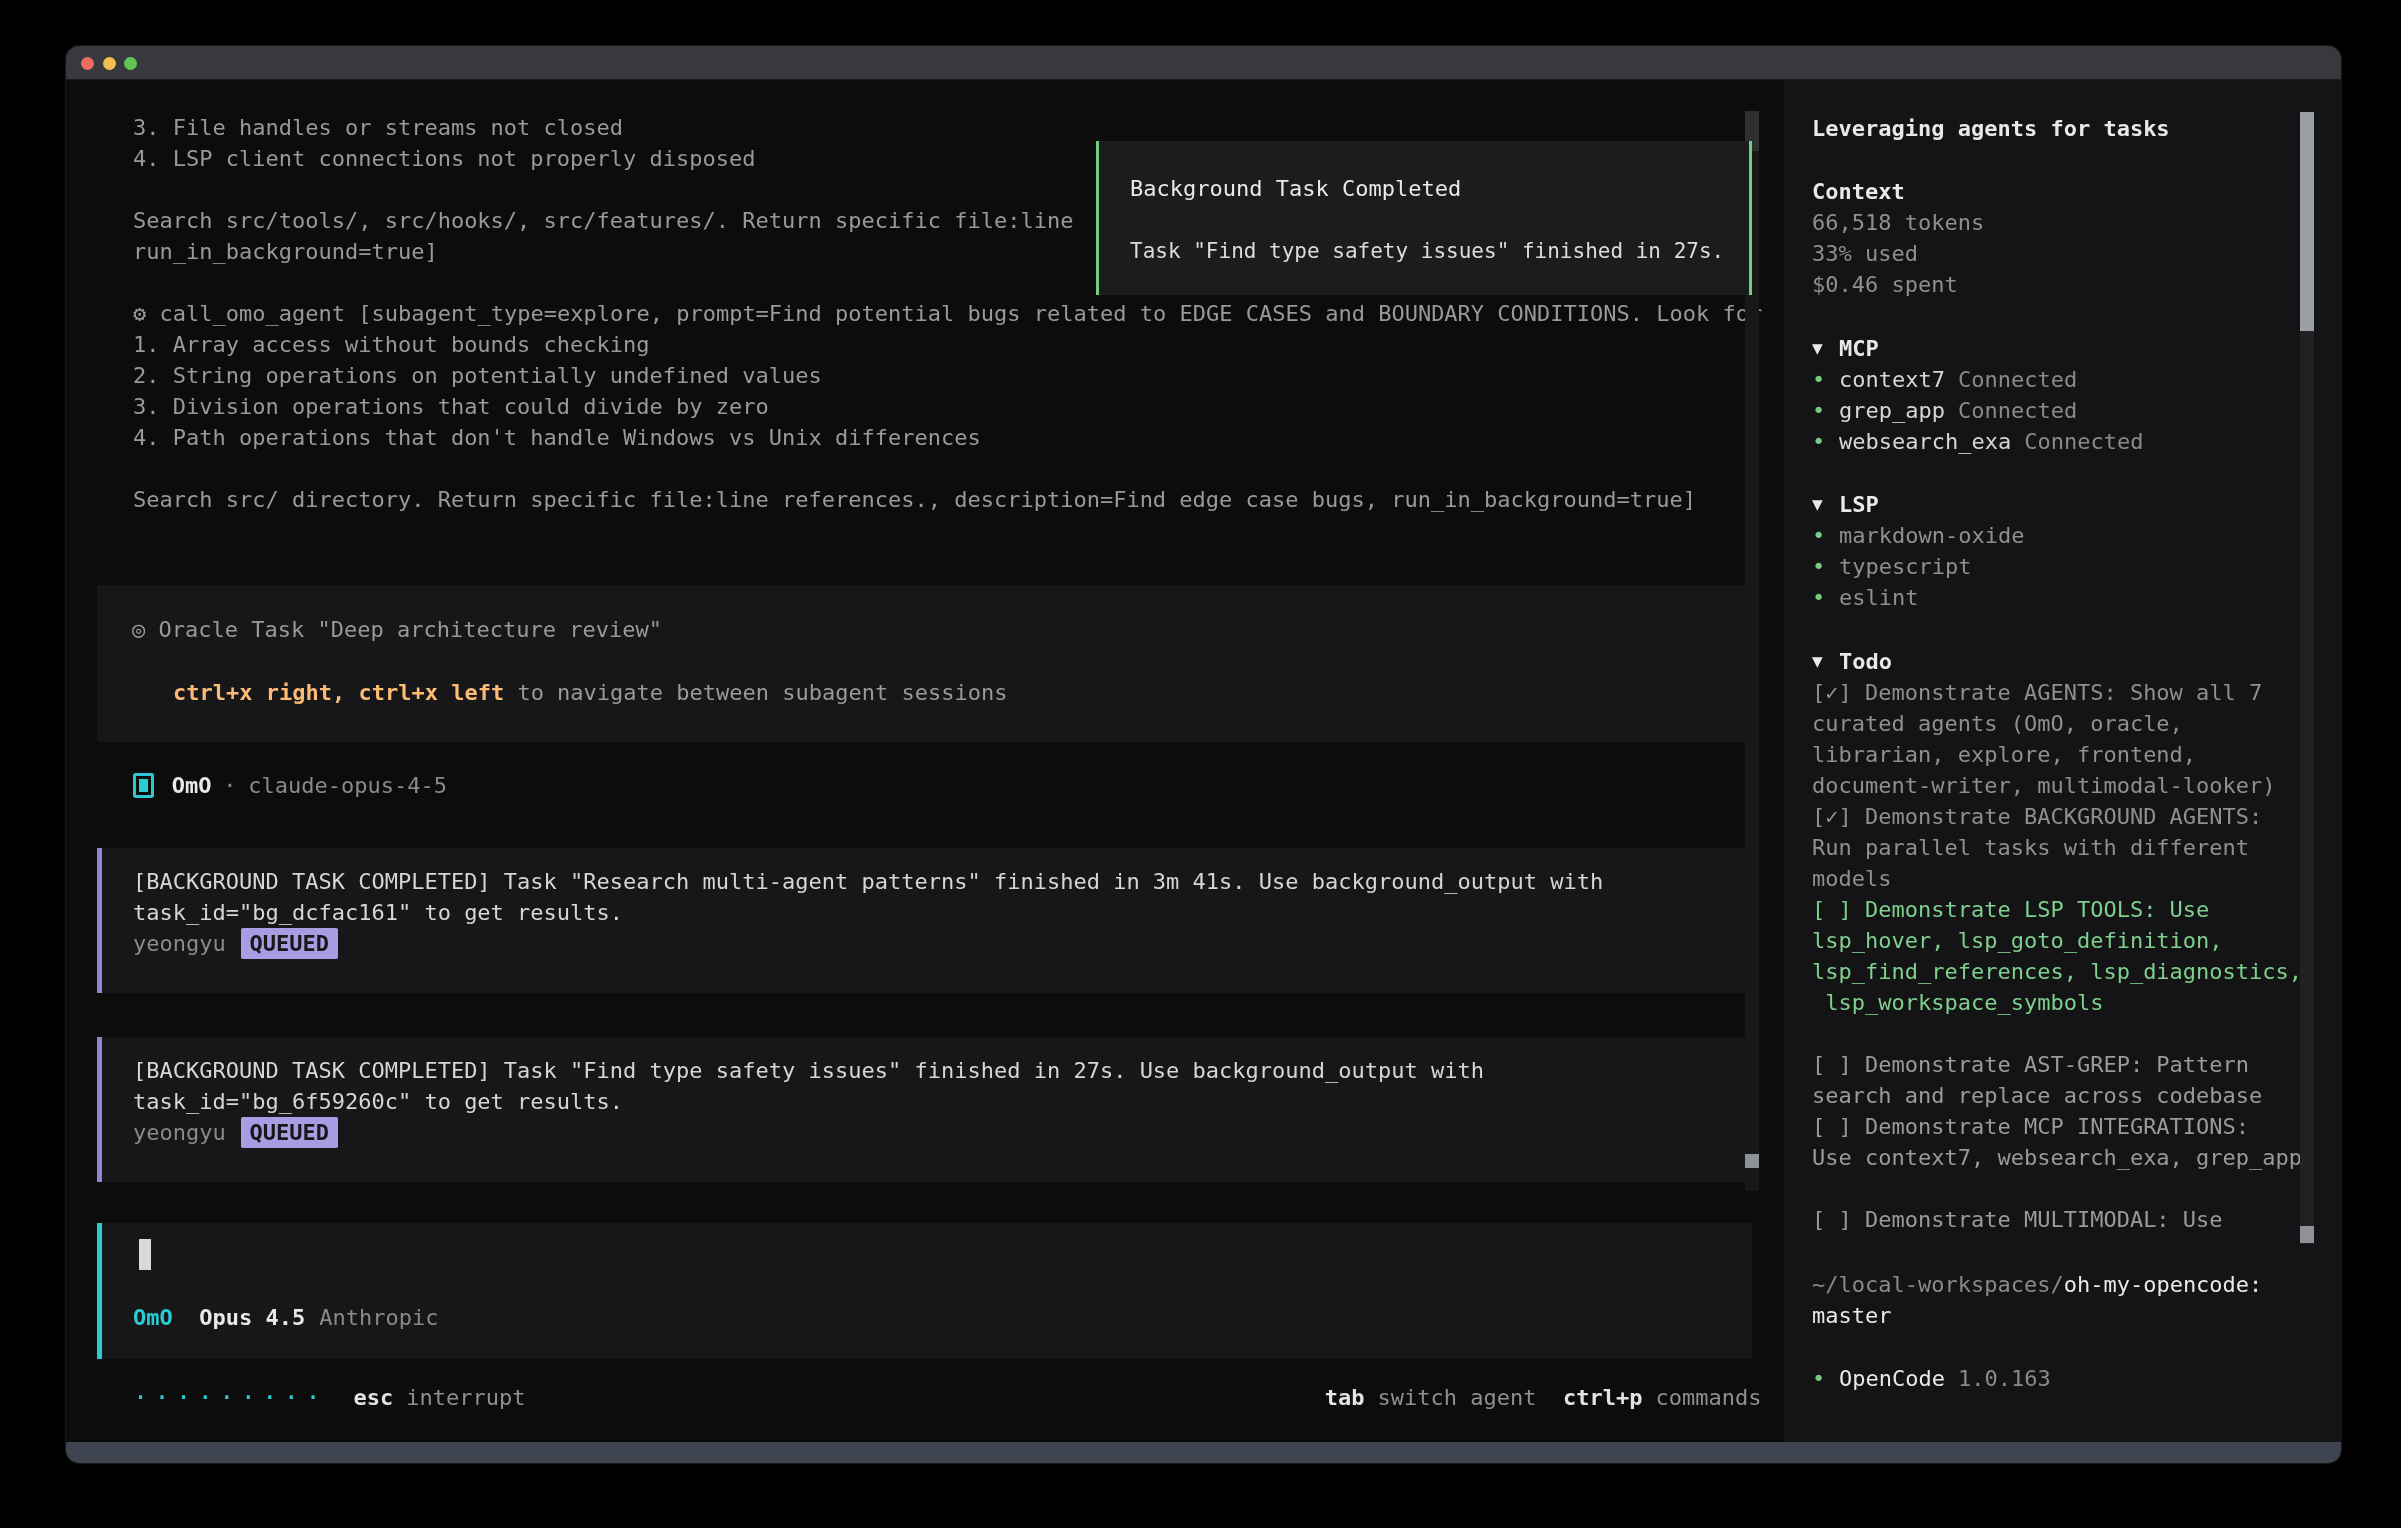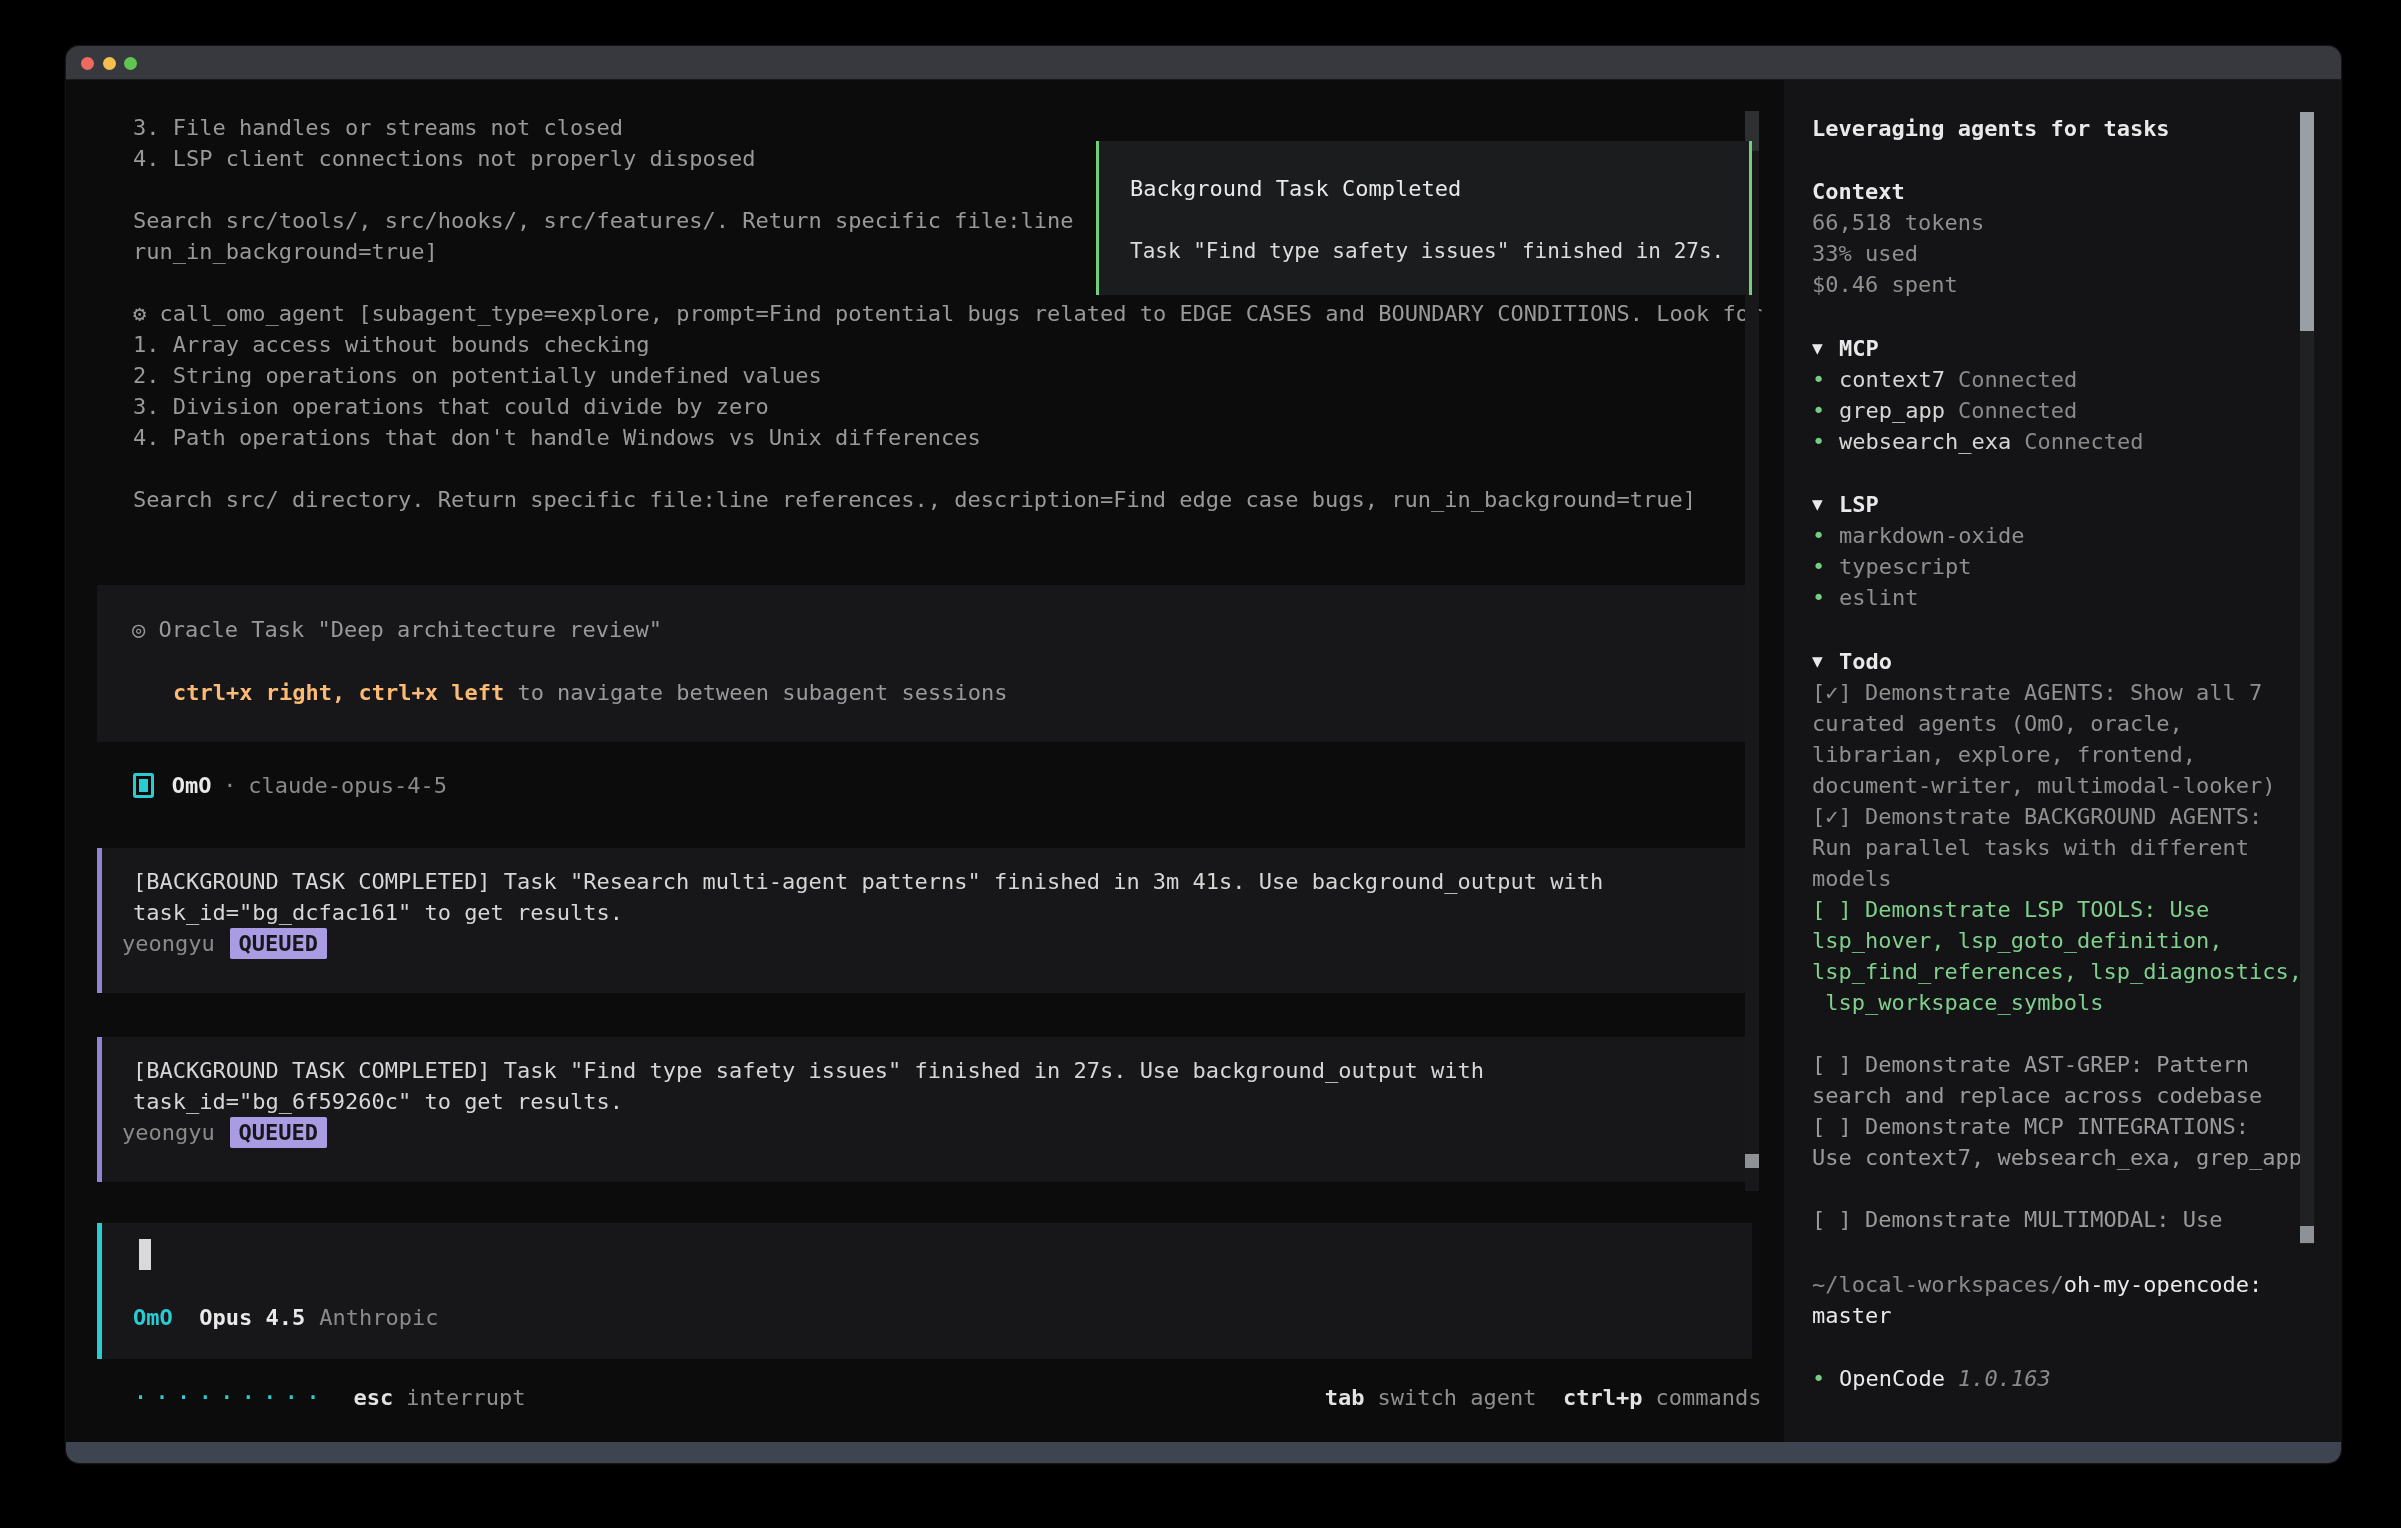--- a/index.html
+++ b/index.html
@@ -70,21 +70,21 @@
     display:inline-flex; align-items:center; justify-content:center; margin-right:17.7px;
   }
   .agent-check .inner { width:9.5px; height:13px; background:#2accd2; }
   .agent-label { color:#e9e9ea; font-weight:700; }
   .agent-sep { color:#8a8a8a; margin:0 11.8px; }
   .agent-model { color:#8a8a8a; }
   .task-box { height:145px; border-left:5.3px solid #9184d4; }
   .task-box-1 { top:768px;padding-left:17px; }
   .task-box-2 { top:957px; }
   .task-msg { position:absolute; left:31px; top:18.3px; width:1566px; color:#d6d6d6; }
-  .task-userrow { position:absolute; left:20px; top:80px; display:flex; align-items:center; }
+  .task-userrow { position:absolute; left:31px; top:80px; display:flex; align-items:center; }
   .task-user { color:#8a8a8a; margin-right:14.8px; }
   .queued-badge {
     background:#a99ce2; color:#17171a; font-weight:700;
     padding:0 8.9px; height:31px; display:inline-flex; align-items:center; border-radius:1.8px;
   }
   .input-box { top:1143px; height:136px; border-left:5.3px solid #2accd2; }
   .input-cursor { position:absolute; left:37px; top:16px; width:12.4px; height:31px; background:#d9d9d9; }
   .input-modelrow { position:absolute; left:31px; top:79px; display:flex; }
   .input-agent { color:#2accd2; font-weight:700; margin-right:26.6px; }
   .input-model { color:#e9e9ea; font-weight:700; margin-right:14px; }
@@ -130,21 +130,21 @@
   .todo-item.active { color:#7ed08c; }
   .todo-item.pending { color:#9a9a9a; }
   .todo-item.mt { margin-top:31px; }
   .sb-workspace { top:1189px; white-space:pre-wrap; }
   .ws-prefix { color:#8a8a8a; }
   .ws-repo { color:#e9e9ea; }
   .ws-branch { color:#e9e9ea; }
   .sb-version { top:1283px; display:flex; }
   .ver-a { color:#e9e9ea; }
   .ver-b { color:#e9e9ea; font-weight:400; }
-  .ver-num { color:#8a8a8a; margin-left:13px;font-style:italic; }
+  .ver-num { color:#8a8a8a; margin-left:13px; }
   .sb-scrollbar { position:absolute; left:516px; top:32px; width:14px; height:1132px; background:#1f2123; }
   .sb-thumb { position:absolute; left:0; top:0; width:14px; height:219px; background:#9a9ea5; }
   .sb-thumb-bottom { position:absolute; left:0; top:1114px; width:14px; height:17px; background:#8e9196; }
 </style>
 </head>
 <body>
 
 <div class="screen">
   <div class="window">
 

